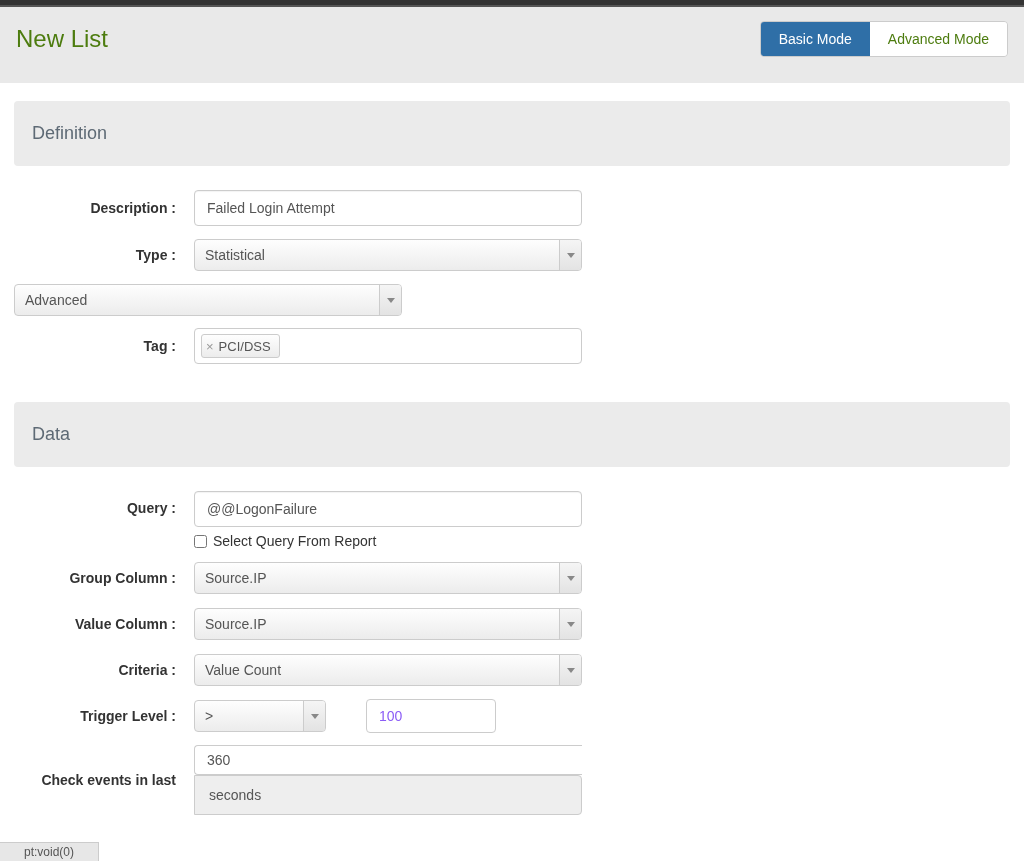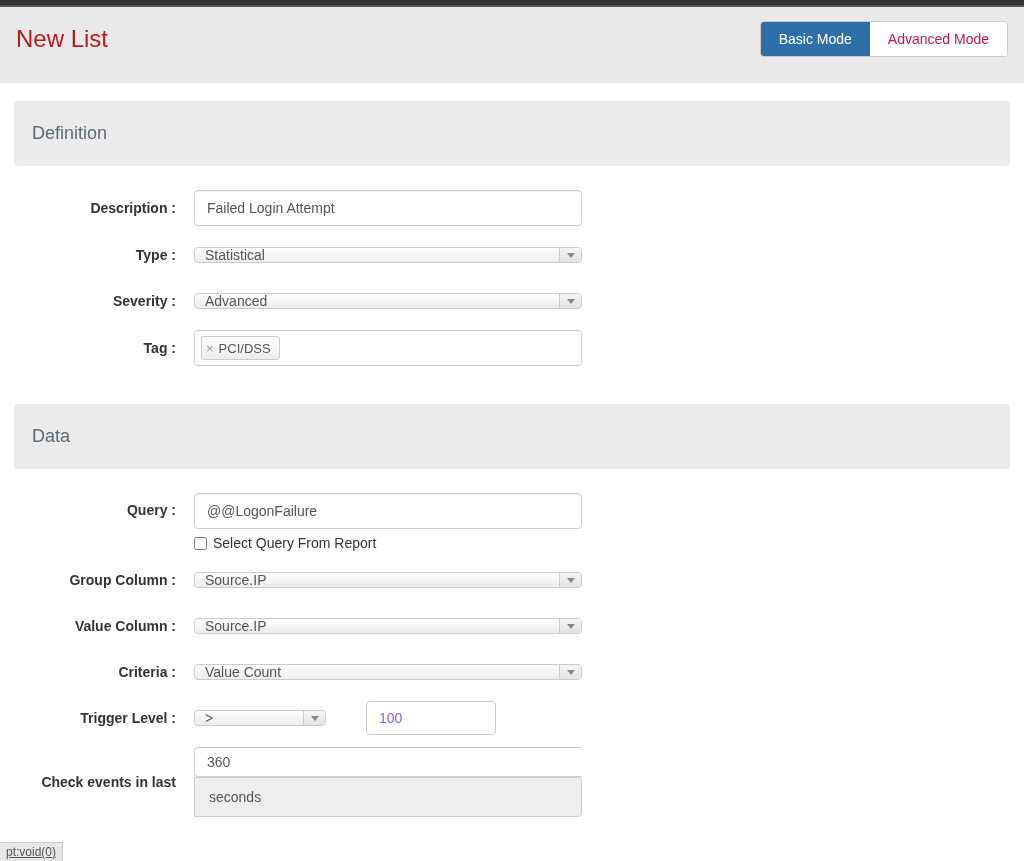--- a/index.html
+++ b/index.html
@@ -18,34 +18,34 @@
   .header {
     display: flex;
     justify-content: space-between;
     align-items: center;
     padding: 14px 16px 26px 16px;
     background: #e9e9e9;
   }
   .page-title {
     font-size: 24px;
     font-weight: 400;
-    color: #b91c1c;
+    color: #4d7c0f;
   }
   .mode-toggle {
     display: flex;
     border: 1px solid #ccc;
     border-radius: 4px;
     overflow: hidden;
   }
   .mode-btn {
     padding: 9px 18px;
     font-size: 14px;
     cursor: pointer;
     background: #fff;
-    color: #be185d;
+    color: #4d7c0f;
     border: none;
   }
   .mode-btn.active {
     background: #2f6fa7;
     color: #fff;
   }
 
   .content-wrap {
     background: #fff;
     padding: 0 14px;
@@ -91,21 +91,21 @@
     font-size: 14px;
     color: #555;
     background: #fff;
     border: 1px solid #ccc;
     border-radius: 4px;
     box-shadow: inset 0 1px 1px rgba(0,0,0,.05);
   }
   .select-box {
     display: flex;
     width: 388px;
-    height: 16px;
+    height: 32px;
     border: 1px solid #ccc;
     border-radius: 4px;
     overflow: hidden;
     background: linear-gradient(#fefefe, #ececec);
     align-items: center;
     cursor: pointer;
   }
   .select-box .sel-text {
     flex: 1;
     padding: 0 10px;
@@ -229,24 +229,23 @@
     font-size: 13px;
   }
   .status-corner {
     position: fixed;
     left: 0;
     bottom: 0;
     background: #e7e7e7;
     border: 1px solid #ccc;
     border-left: none;
     border-bottom: none;
-    padding: 2px 6px;
+    padding: 2px 24px;
     font-size: 12px;
     color: #555;
-    text-decoration: underline;
   }
 </style>
 </head>
 <body>
 
 <div class="top-bar"></div>
 
 <div class="header">
   <div class="page-title">New List</div>
   <div class="mode-toggle">
@@ -274,21 +273,20 @@
           <div class="select-box">
             <span class="sel-text">Statistical</span>
             <span class="sel-caret">
                 <span class="caret-down"></span>
               </span>
           </div>
         </div>
       </div>
 
       <div class="form-row">
-        <div class="label-col">Severity :</div>
         <div class="field-col">
           <div class="select-box">
             <span class="sel-text">Advanced</span>
             <span class="sel-caret">
                 <span class="caret-down"></span>
               </span>
           </div>
         </div>
       </div>
 

